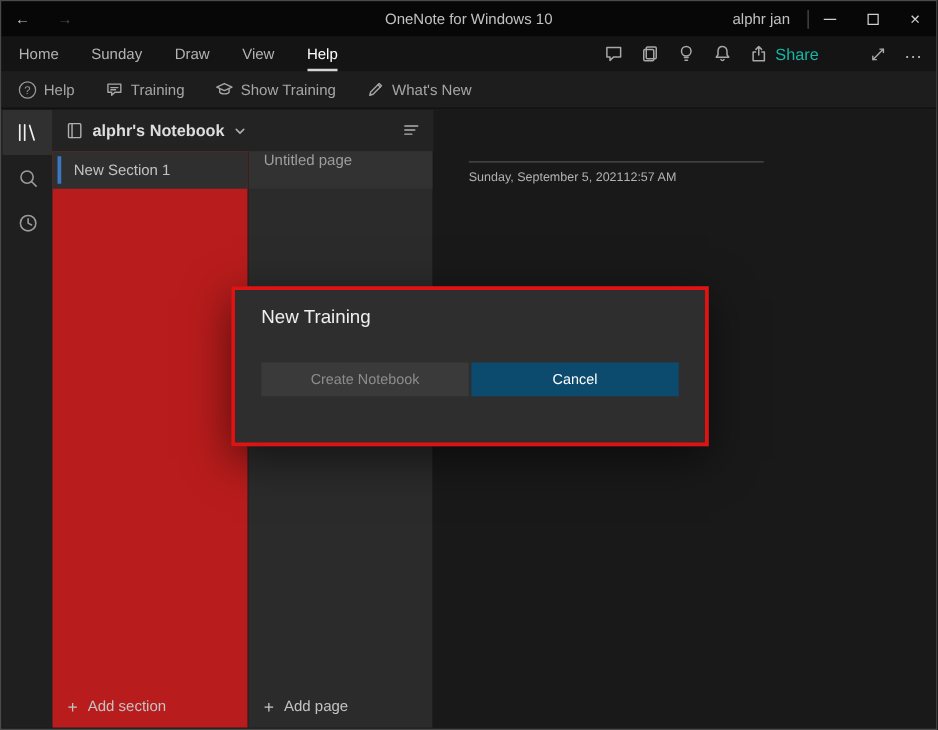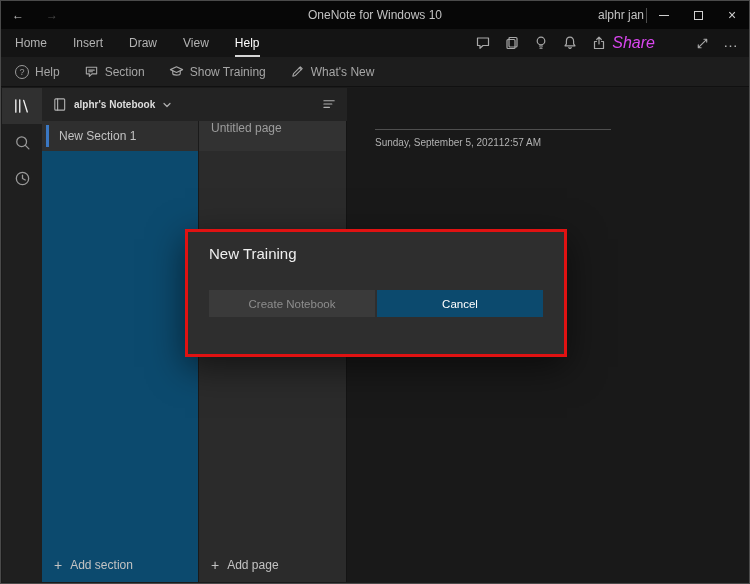--- a/index.html
+++ b/index.html
@@ -5,54 +5,54 @@
   * { margin:0; padding:0; box-sizing:border-box; }
   html,body { width:750px; height:584px; background:#111; font-family:"Liberation Sans", sans-serif; }
   .app { position:relative; width:750px; height:584px; background:#1a1a1a; border:1px solid #4a4a4a; overflow:hidden; color:#c9c9c9; }
 
   
   .titlebar { position:relative; height:28px; background:#070707; display:flex; align-items:center; font-size:12px; color:#c4c4c4; }
   .tb-btn { width:34px; height:28px; display:flex; align-items:center; justify-content:center; cursor:default; }
   .tb-btn.dim { opacity:.35; }
   .tb-title { position:absolute; left:0; right:0; text-align:center; pointer-events:none; color:#c2c2c2; }
   .tb-right { margin-left:auto; display:flex; align-items:center; height:100%; z-index:2; }
-  .tb-user { margin-right:2px; color:#c2c2c2; }
+  .tb-user { margin-right:14px; color:#c2c2c2; }
   .tb-sep { width:1px; height:15px; background:#4d4d4d; }
   .glyph-min { width:10px; height:1px; background:#cfcfcf; }
   .glyph-max { width:9px; height:9px; border:1px solid #cfcfcf; }
   .glyph-close { font-size:14px; color:#cfcfcf; line-height:1; }
 
   
   .tabsrow { height:28px; background:#141414; display:flex; align-items:stretch; padding-left:14px; font-size:12px; }
   .tab { display:flex; align-items:center; margin-right:26px; color:#b3b3b3; border-bottom:2px solid transparent; padding-top:2px; cursor:default; }
   .tab.active { color:#ffffff; border-bottom-color:#d6d6d6; }
   .tabs-right { margin-left:auto; display:flex; align-items:center; gap:13px; padding-right:10px; color:#a8a8a8; }
   .icbtn { display:flex; align-items:center; gap:5px; cursor:default; }
-  .icbtn .lbl { font-size:16px; color:#d946ef;font-style:italic; }
+  .icbtn .lbl { font-size:13px; color:#14b8a6; }
   .gap-lg { width:14px; }
   .ellipsis { font-size:15px; letter-spacing:1px; color:#b3b3b3; padding-bottom:4px; }
 
   
   .cmdrow { height:30px; background:#1d1d1d; display:flex; align-items:center; gap:24px; padding-left:14px; font-size:12px; color:#a6a6a6; border-bottom:1px solid #101010; }
   .cmd { display:flex; align-items:center; gap:6px; cursor:default; }
   .qcircle { width:14px; height:14px; border:1px solid #9a9a9a; border-radius:50%; display:flex; align-items:center; justify-content:center; font-size:9px; color:#9a9a9a; }
 
   
   .main { position:absolute; top:87px; left:1px; right:1px; bottom:1px; display:flex; }
 
   .rail { width:40px; background:#1f1f1f; display:flex; flex-direction:column; align-items:stretch; }
   .rail-btn { height:36px; display:flex; align-items:center; justify-content:center; color:#9a9a9a; cursor:default; }
   .rail-btn.active { background:#303030; color:#f0f0f0; }
 
   .nav { width:305px; display:flex; flex-direction:column; background:#262626; }
   .nav-header { height:33px; display:flex; align-items:center; gap:7px; padding:0 10px; background:#232323; color:#b0b0b0; }
-  .nav-header .nb-label { font-size:10px; font-weight:bold; color:#dedede; }
+  .nav-header .nb-label { font-size:13px; font-weight:bold; color:#dedede; }
   .nav-header .spacer { flex:1; }
   .nav-body { flex:1; display:flex; min-height:0; }
-  .col-sections { width:157px; background:#0c4a6e; border-right:1px solid #1a1a1a; display:flex; flex-direction:column; }
+  .col-sections { width:157px; background:#b91c1c; border-right:1px solid #1a1a1a; display:flex; flex-direction:column; }
   .col-pages { flex:1; background:#2b2b2b; border-right:1px solid #141414; display:flex; flex-direction:column; }
   .list { flex:1; }
   .section-item { height:30px; display:flex; align-items:center; background:#2f2f2f; font-size:12px; color:#c2c2c2; cursor:default; }
   .section-bar { width:3px; height:22px; background:#3b78c3; margin:0 10px 0 4px; }
   .page-item { height:30px; display:flex; align-items:flex-start; padding-left:12px; background:#323232; font-size:12px; color:#9d9d9d; cursor:default; }
   .add-row { height:34px; display:flex; align-items:center; gap:8px; padding-left:12px; font-size:12px; color:#c3c3c3; cursor:default; }
   .plus { font-size:14px; color:#c3c3c3; line-height:1; }
 
   .content { flex:1; background:#191919; position:relative; }
   .page-head { position:absolute; left:28px; top:41px; width:236px; border-top:1px solid #4f4f4f; padding-top:7px; display:flex; font-size:10px; color:#b2b2b2; }
@@ -92,21 +92,21 @@
         <div class="glyph-max"></div>
       </div>
       <div class="tb-btn">
         <span class="glyph-close">×</span>
       </div>
     </div>
   </div>
 
   <div class="tabsrow">
     <div class="tab">Home</div>
-    <div class="tab">Insert</div>
+    <div class="tab">Sunday</div>
     <div class="tab">Draw</div>
     <div class="tab">View</div>
     <div class="tab active">Help</div>
 
     <div class="tabs-right">
       <div class="icbtn">
         <svg class="ic" width="16" height="16" viewBox="0 0 16 16">
             <path d="M2.5 3h11v7.5H8l-3 2.8v-2.8H2.5z"></path>
           </svg>
       </div>
@@ -152,21 +152,21 @@
       <span class="qcircle">
           <span>?</span>
         </span>
       <span>Help</span>
     </div>
     <div class="cmd">
       <svg class="ic" width="15" height="15" viewBox="0 0 16 16">
           <path d="M2.5 3.5h11v7H8.5l-2.8 2.6v-2.6H2.5z"></path>
           <path d="M5 6.5h6M5 8.3h4"></path>
         </svg>
-      <span>Section</span>
+      <span>Training</span>
     </div>
     <div class="cmd">
       <svg class="ic" width="15" height="15" viewBox="0 0 16 16">
           <path d="M8 3L14.5 6 8 9 1.5 6z"></path>
           <path d="M12 7.3v2.7c0 .9-1.8 1.8-4 1.8s-4-.9-4-1.8V7.3"></path>
         </svg>
       <span>Show Training</span>
     </div>
     <div class="cmd">
       <svg class="ic" width="15" height="15" viewBox="0 0 16 16">

